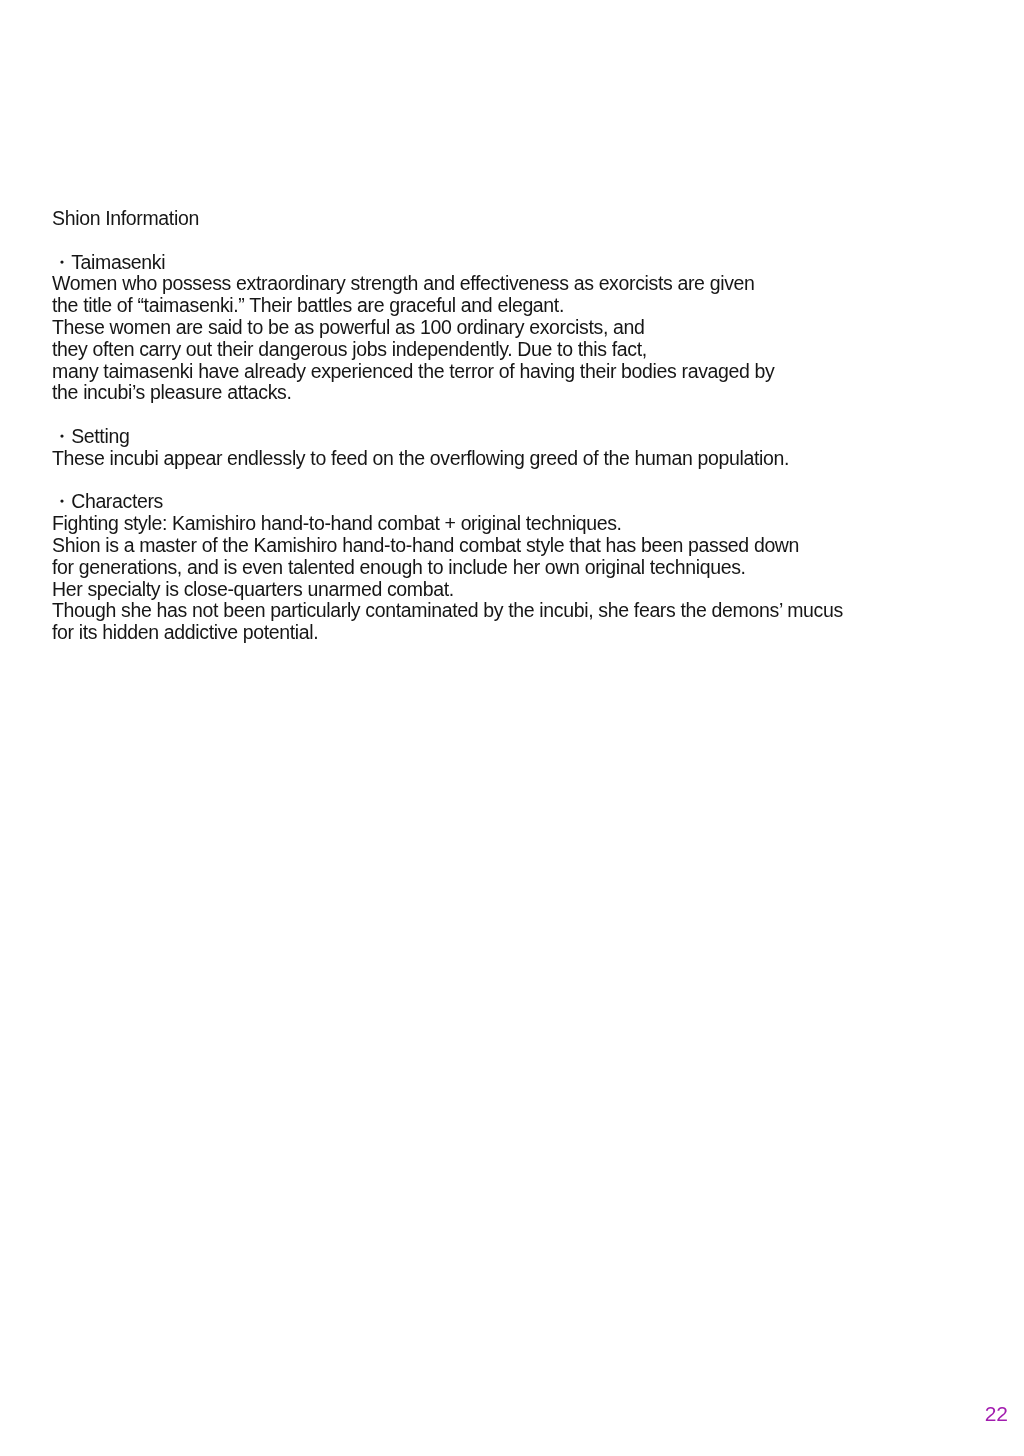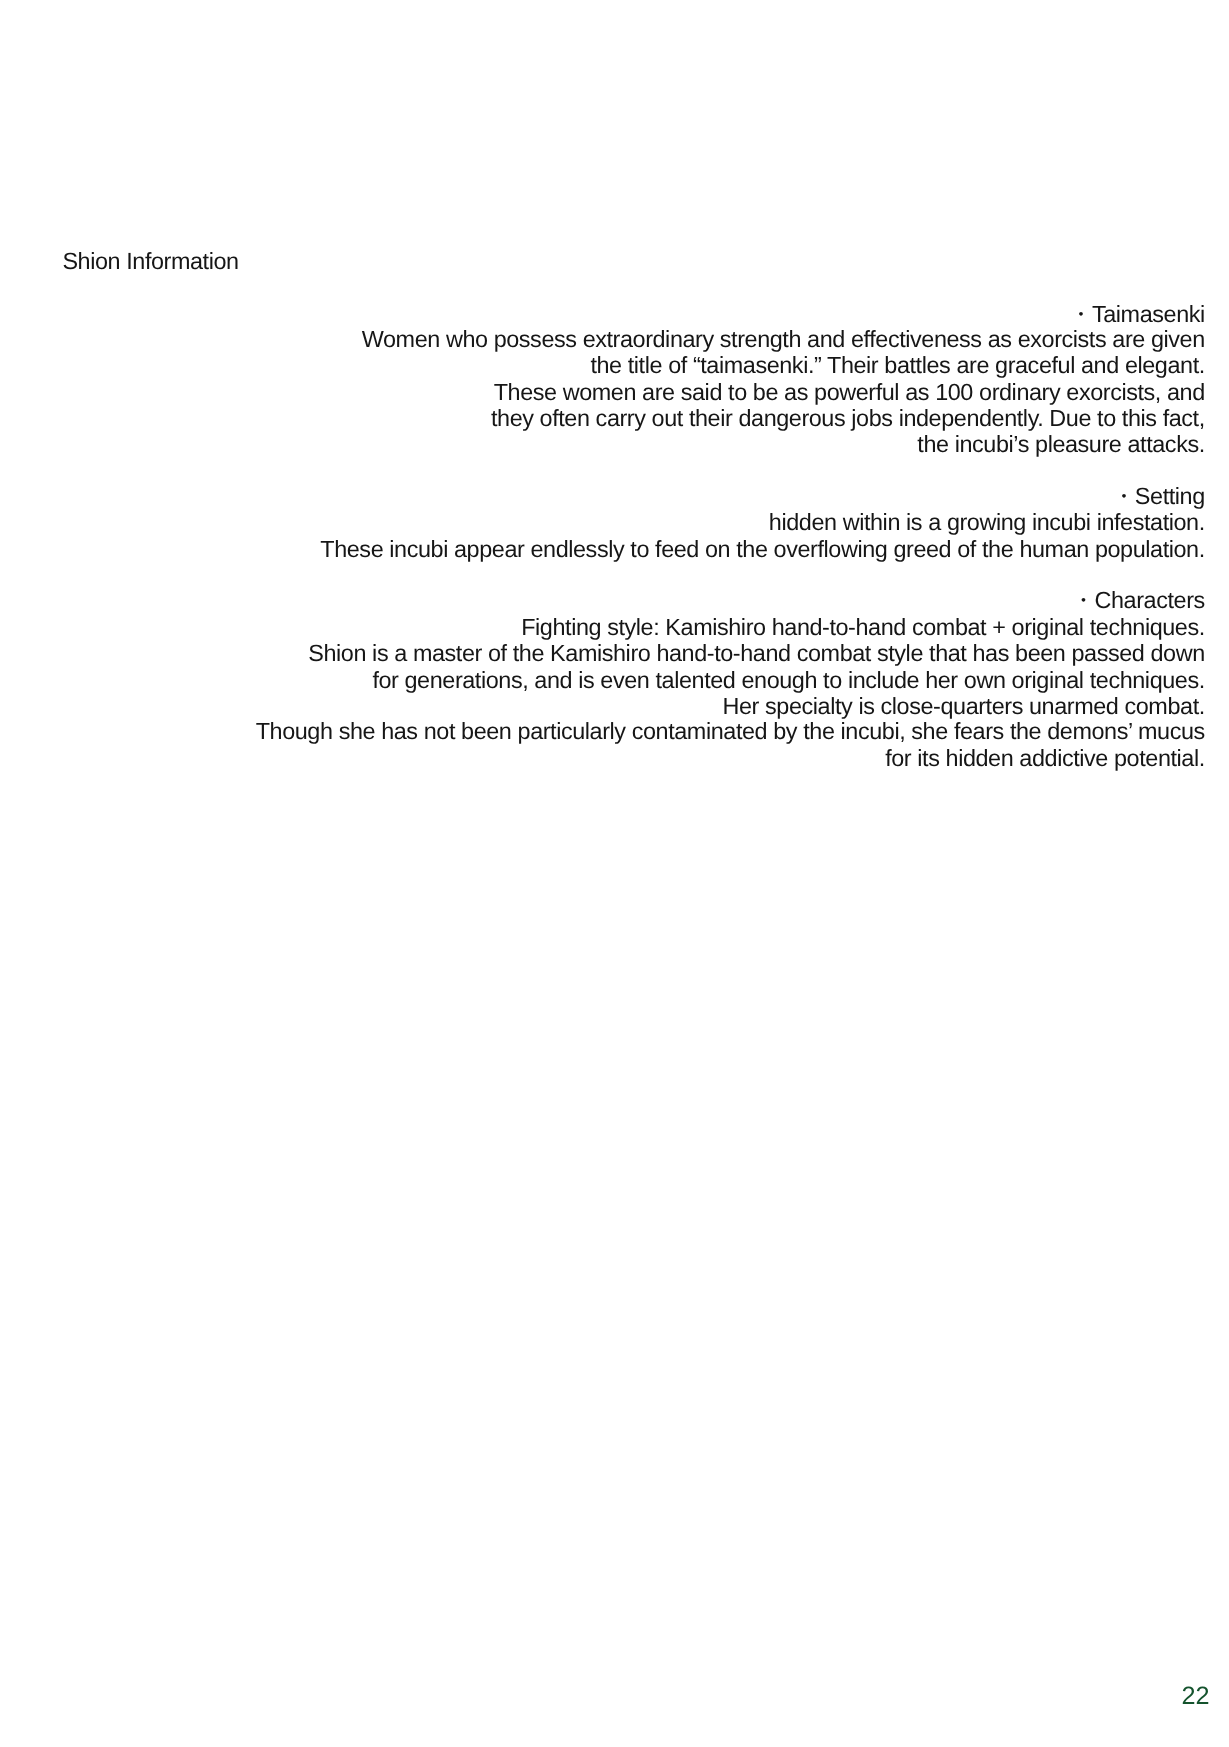--- a/index.html
+++ b/index.html
@@ -22,51 +22,50 @@
     right: 20px;
   }
   .line {
     font-size: 19.5px;
     line-height: 21.8px;
     letter-spacing: -0.35px;
     white-space: pre;
   }
   .section {
     margin-top: 21.8px; 
-    text-align: right;
   }
   .page-number {
     position: absolute;
     right: 16px;
     top: 1402px;
     font-size: 21px;
     line-height: 24px;
-    color: #14532d;
+    color: #a21caf;
     letter-spacing: 0;
   }
 </style>
 </head>
 <body>
 
 <div class="doc">
 
   <div class="line title">Shion Information</div>
 
   <div class="section">
     <div class="line heading">・Taimasenki</div>
     <div class="line">Women who possess extraordinary strength and effectiveness as exorcists are given</div>
     <div class="line">the title of “taimasenki.” Their battles are graceful and elegant.</div>
     <div class="line">These women are said to be as powerful as 100 ordinary exorcists, and</div>
     <div class="line">they often carry out their dangerous jobs independently. Due to this fact,</div>
+    <div class="line">many taimasenki have already experienced the terror of having their bodies ravaged by</div>
     <div class="line">the incubi’s pleasure attacks.</div>
   </div>
 
   <div class="section">
     <div class="line heading">・Setting</div>
-    <div class="line">hidden within is a growing incubi infestation.</div>
     <div class="line">These incubi appear endlessly to feed on the overflowing greed of the human population.</div>
   </div>
 
   <div class="section">
     <div class="line heading">・Characters</div>
     <div class="line">Fighting style: Kamishiro hand-to-hand combat + original techniques.</div>
     <div class="line">Shion is a master of the Kamishiro hand-to-hand combat style that has been passed down</div>
     <div class="line">for generations, and is even talented enough to include her own original techniques.</div>
     <div class="line">Her specialty is close-quarters unarmed combat.</div>
     <div class="line">Though she has not been particularly contaminated by the incubi, she fears the demons’ mucus</div>

